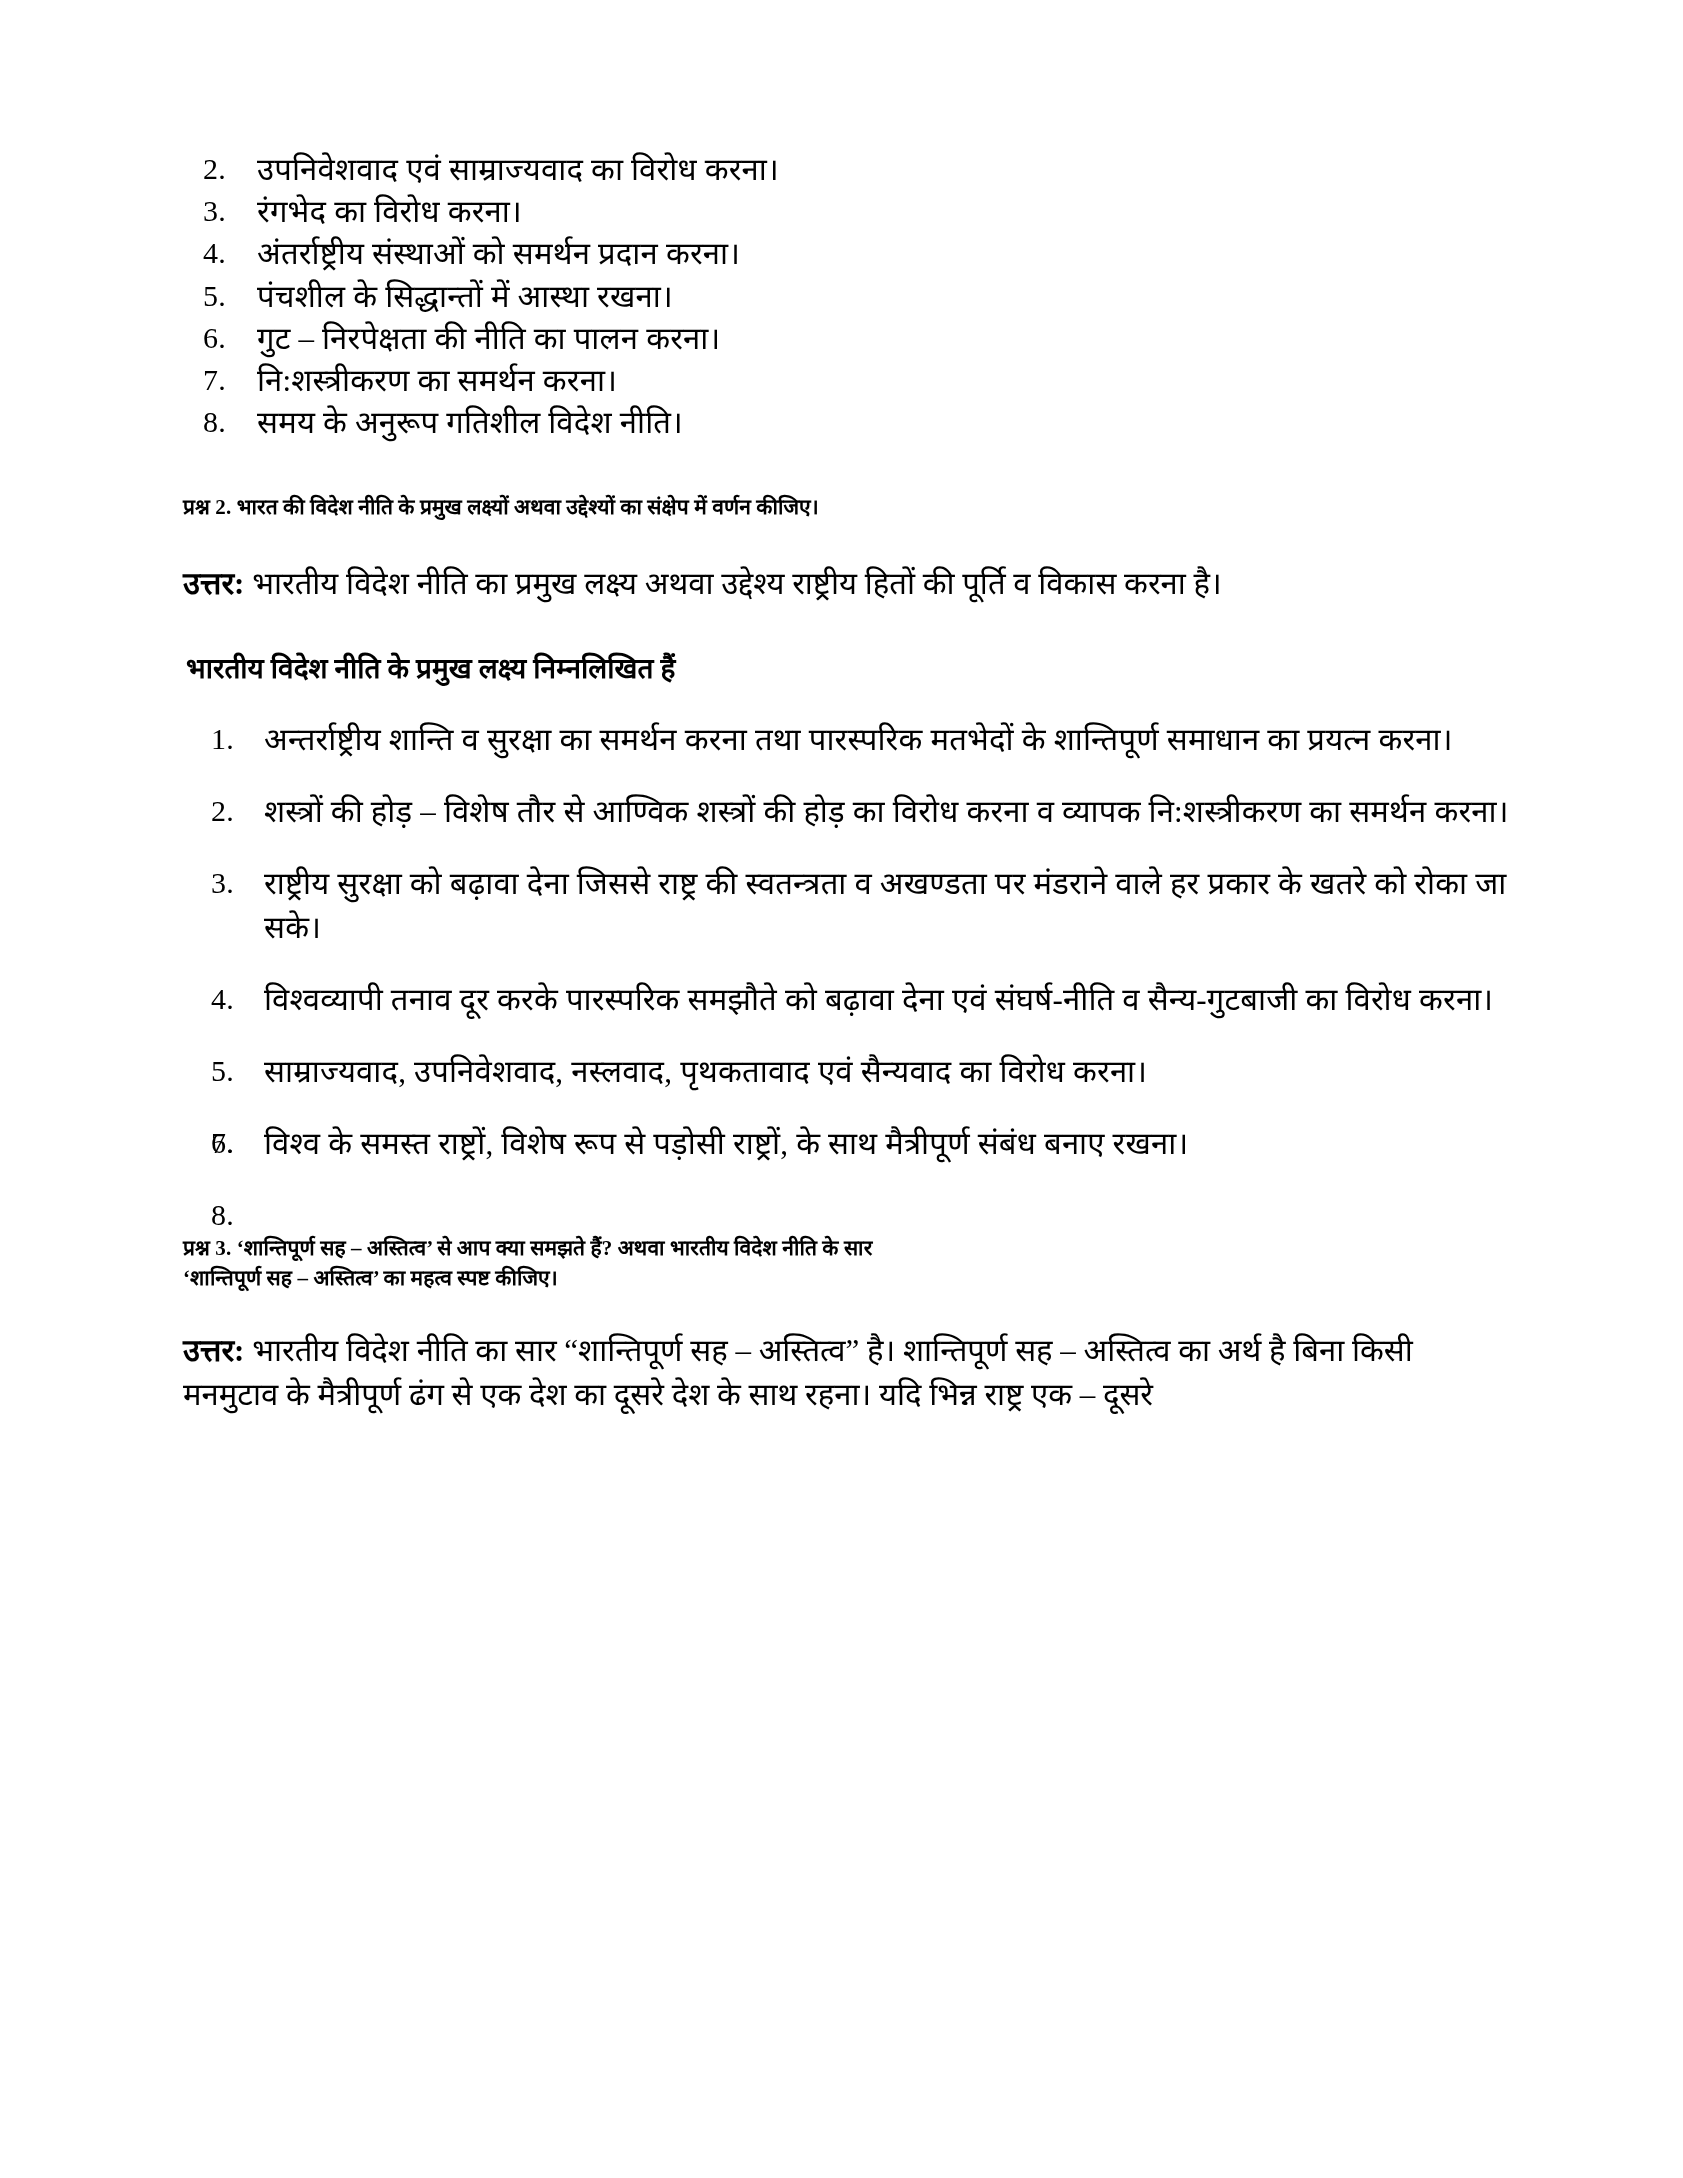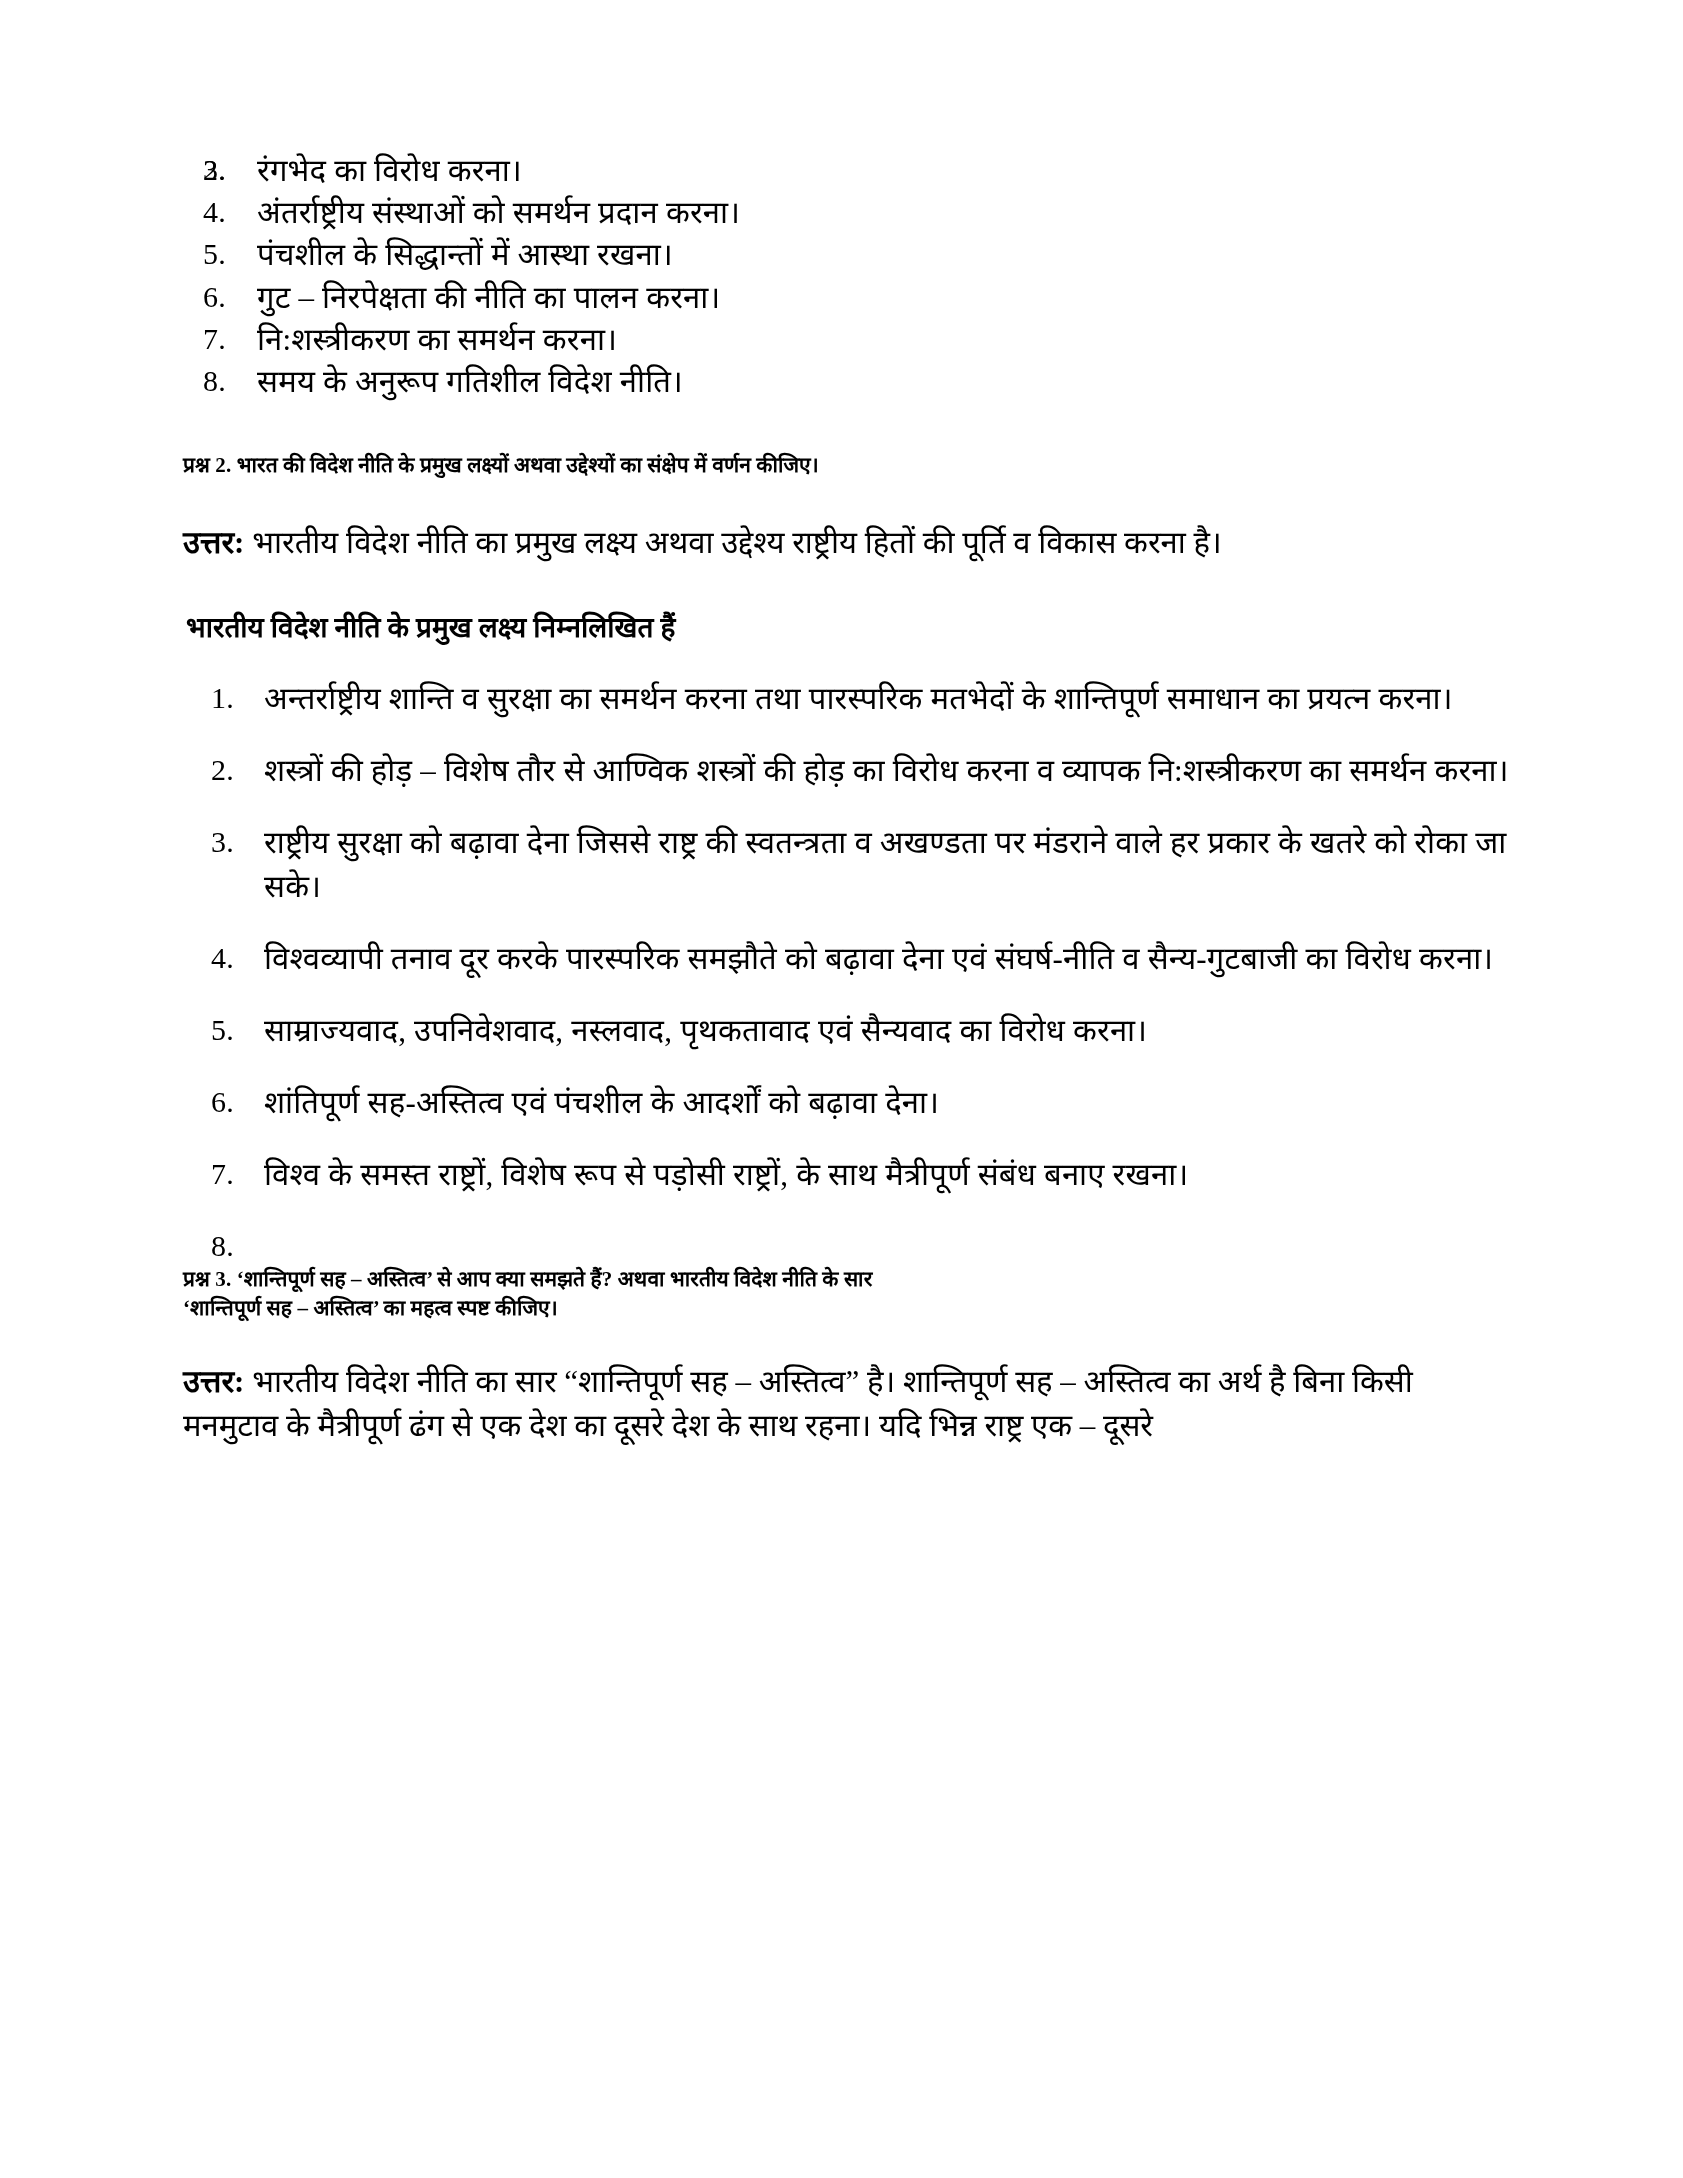--- a/index.html
+++ b/index.html
@@ -105,20 +105,21 @@
 </style>
 </head>
 <body>
 
 <div class="page">
   <div class="content">
 
     <ol class="num-list tight">
       <li>
         <span class="marker">2.</span>
+        <span>उपनिवेशवाद एवं साम्राज्यवाद का विरोध करना।</span>
       </li>
       <li>
         <span class="marker">3.</span>
         <span>रंगभेद का विरोध करना।</span>
       </li>
       <li>
         <span class="marker">4.</span>
         <span>अंतर्राष्ट्रीय संस्थाओं को समर्थन प्रदान करना।</span>
       </li>
       <li>
@@ -167,21 +168,20 @@
       <li>
         <span class="marker">4.</span>
         <span>विश्वव्यापी तनाव दूर करके पारस्परिक समझौते को बढ़ावा देना एवं संघर्ष-नीति व सैन्य-गुटबाजी का विरोध करना।</span>
       </li>
       <li>
         <span class="marker">5.</span>
         <span>साम्राज्यवाद, उपनिवेशवाद, नस्लवाद, पृथकतावाद एवं सैन्यवाद का विरोध करना।</span>
       </li>
       <li>
         <span class="marker">6.</span>
-        <span>शांतिपूर्ण सह-अस्तित्व एवं पंचशील के आदर्शों को बढ़ावा देना।</span>
       </li>
       <li>
         <span class="marker">7.</span>
         <span>विश्व के समस्त राष्ट्रों, विशेष रूप से पड़ोसी राष्ट्रों, के साथ मैत्रीपूर्ण संबंध बनाए रखना।</span>
       </li>
       <li>
         <span class="marker">8.</span>
       </li>
     </ol>
 

